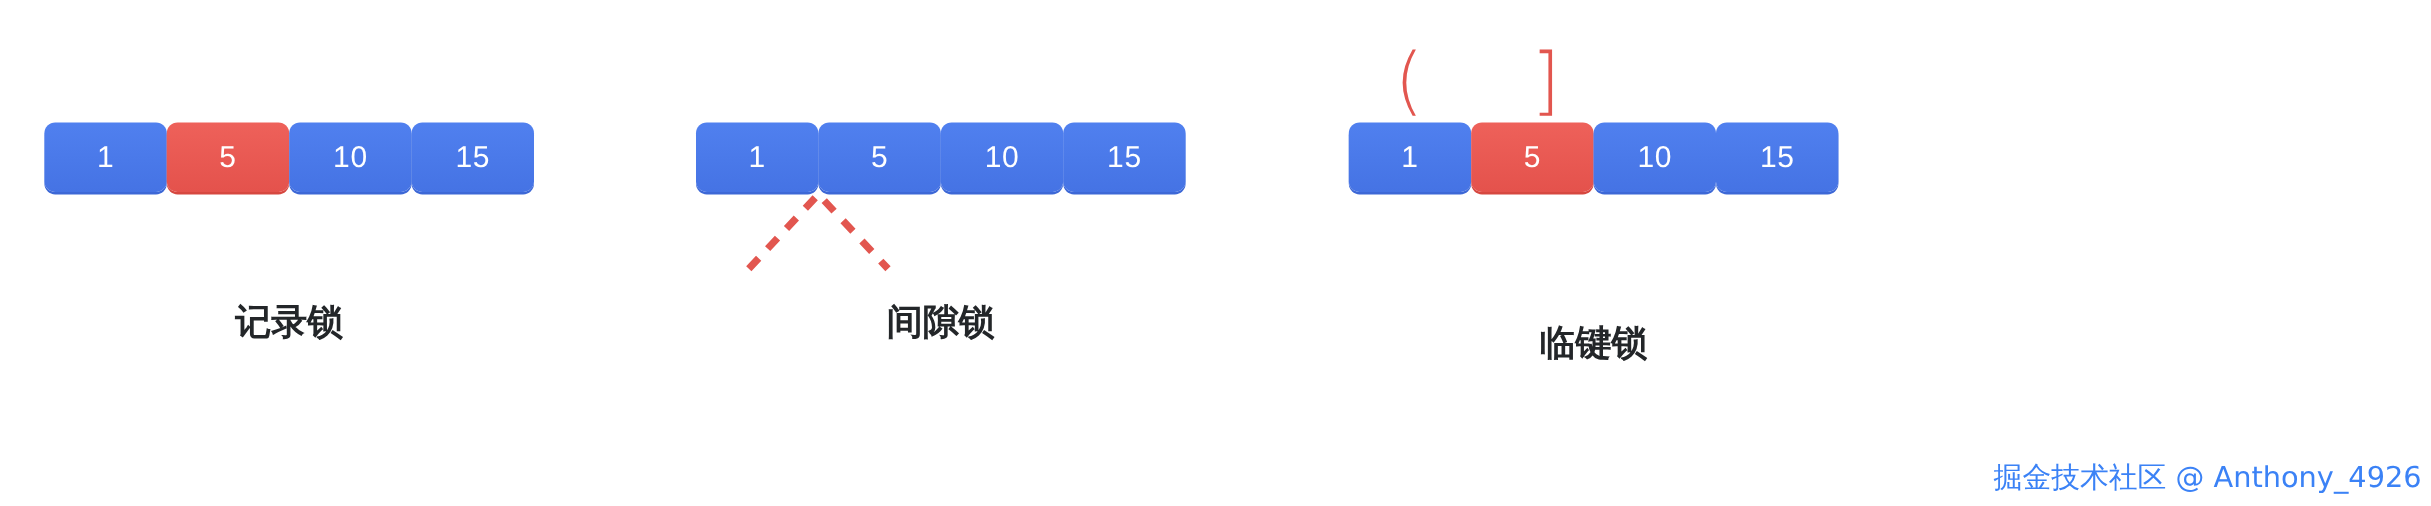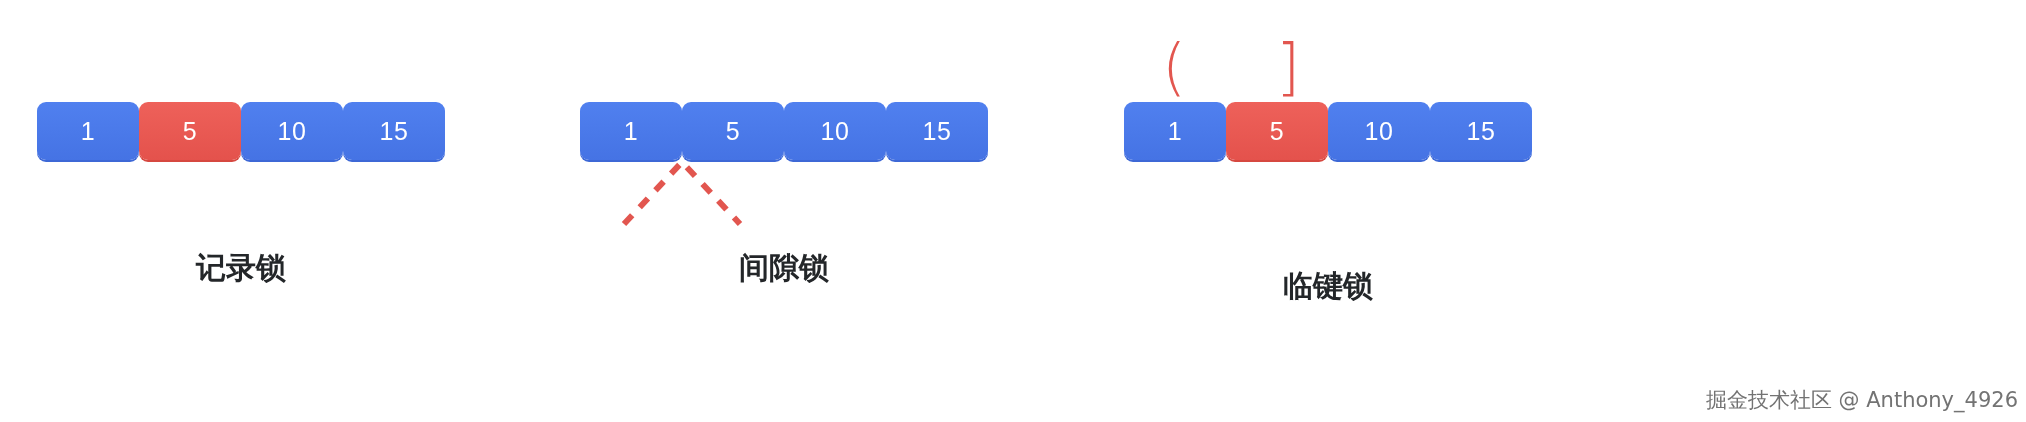--- a/index.html
+++ b/index.html
@@ -105,22 +105,22 @@
     line-height: 1;
     color: #e2564f;
     font-family: "DejaVu Sans", "Liberation Sans", sans-serif;
   }
 
   
   .watermark {
     position: absolute;
     right: 8px;
     bottom: 8px;
-    font-size: 21px;
-    color: #737373;
+    font-size: 24px;
+    color: #3b82f6;
     white-space: nowrap;
     font-family: "DejaVu Sans", "Liberation Sans", sans-serif;
   }
 </style>
 </head>
 <body>
 
 <div id="stage">
 
   <div class="lock-group" style="left:37px;">

